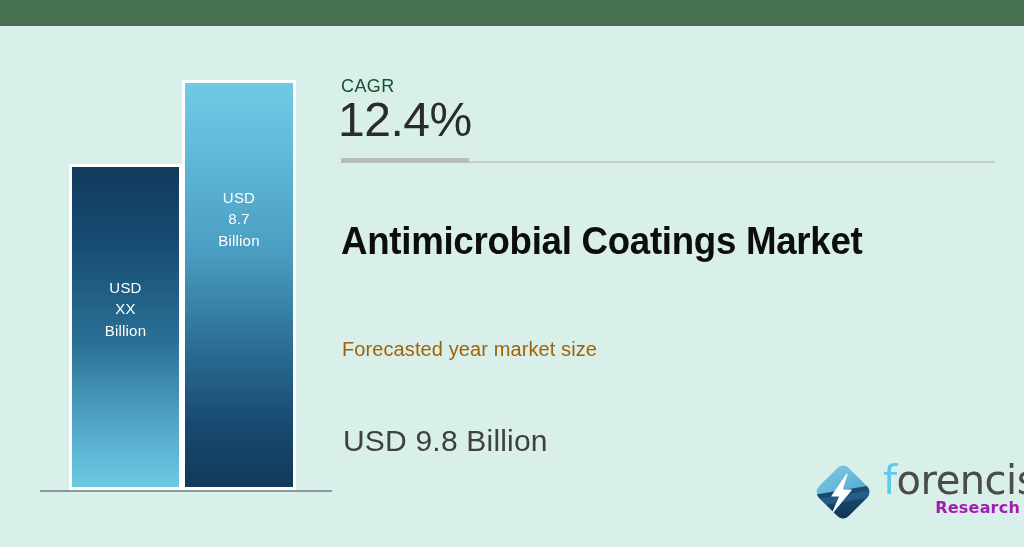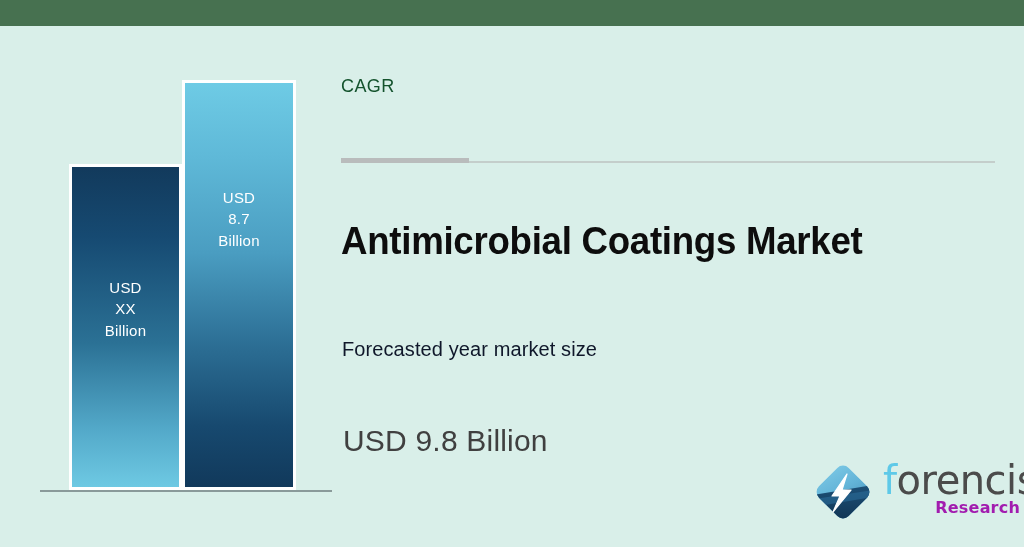--- a/index.html
+++ b/index.html
@@ -164,21 +164,21 @@
     letter-spacing: -0.3px;
     white-space: nowrap;
     transform: scaleX(0.94);
     transform-origin: left center;
   }
   .forecast-label {
     position: absolute;
     left: 1px;
     top: 312px;
     font-size: 20px;
-    color: #0f172a;
+    color: #a16207;
     letter-spacing: 0.1px;
   }
   .forecast-value {
     position: absolute;
     left: 2px;
     top: 398px;
     font-size: 30px;
     color: #404040;
     letter-spacing: 0.2px;
   }
@@ -255,20 +255,21 @@
     </div>
 
     <div class="axis-line"></div>
 
 
   </div>
 
   <div class="content">
 
     <div class="cagr-label">CAGR</div>
+    <div class="cagr-value">12.4%</div>
 
     <div class="divider">
       <div class="divider-thin"></div>
       <div class="divider-thick"></div>
     </div>
 
     <div class="market-title">Antimicrobial Coatings Market</div>
 
     <div class="forecast-label">Forecasted year market size</div>
     <div class="forecast-value">USD 9.8 Billion</div>

